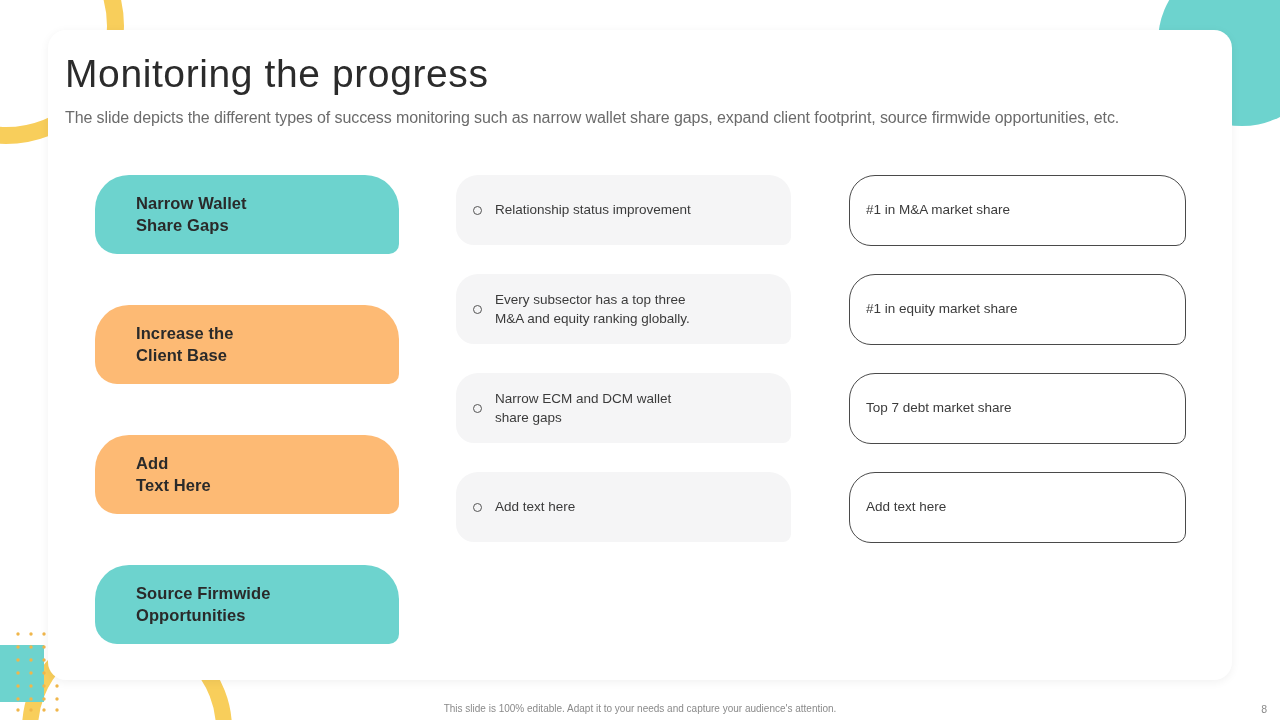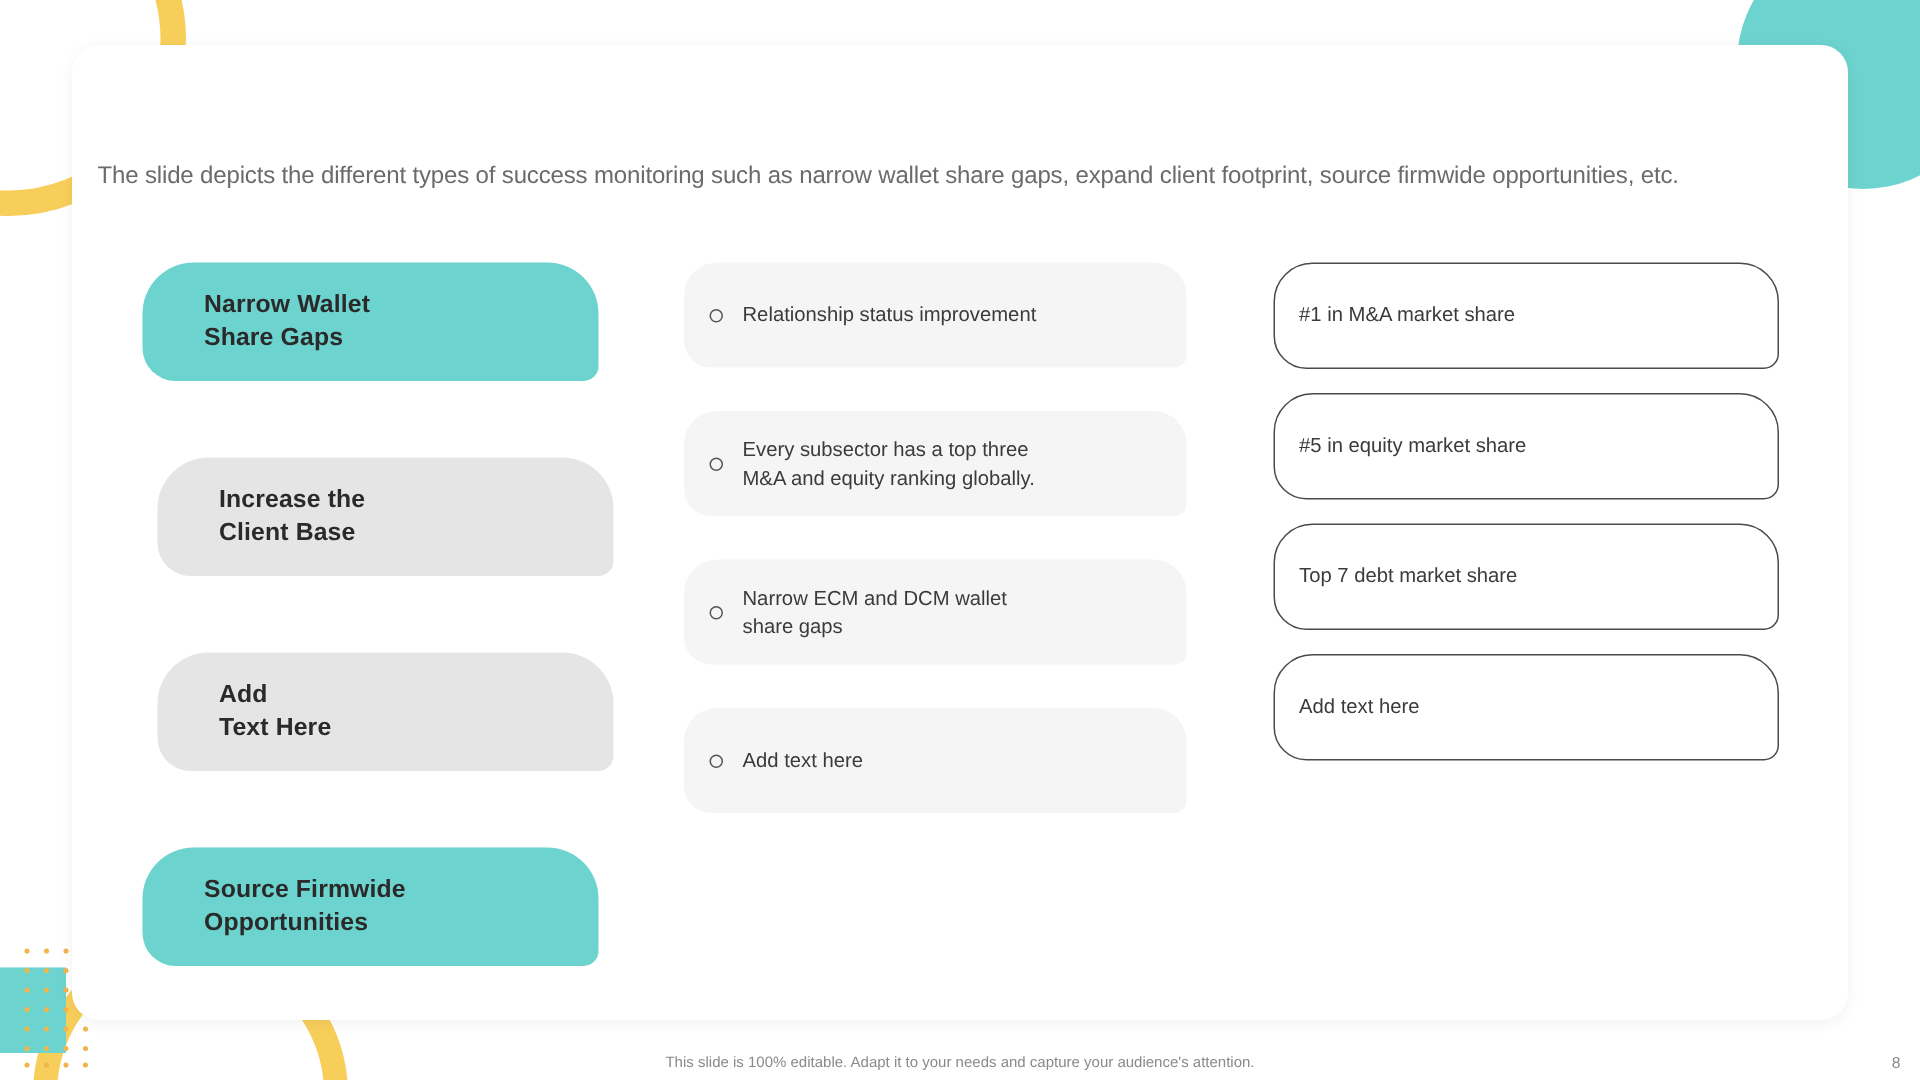--- a/index.html
+++ b/index.html
@@ -142,21 +142,21 @@
     height: 79px;
     margin-bottom: 51px;
     border-radius: 34px 34px 10px 22px;
     display: flex;
     align-items: center;
     box-sizing: border-box;
     padding-left: 41px;
   }
   .pill:last-child { margin-bottom: 0; }
   .pill-teal   { background: #6DD3CE; }
-  .pill-yellow { background: #e5e5e5; margin-left: 10px; }
+  .pill-yellow { background: #fdba74; }
 
   .pill-label {
     font-size: 16.5px;
     font-weight: bold;
     color: #2a2a2a;
     line-height: 1.32;
     letter-spacing: 0.1px;
     white-space: pre-line;
   }
 
@@ -189,21 +189,21 @@
     color: #3b3b3b;
     line-height: 1.42;
     white-space: pre-line;
   }
 
   
   .obox {
     position: relative;
     width: 337px;
     height: 71px;
-    margin-bottom: 16px;
+    margin-bottom: 28px;
     border-radius: 26px 26px 10px 22px;
     border: 1px solid #4a4a4a;
     background: #ffffff;
     display: flex;
     align-items: center;
     box-sizing: border-box;
     padding-left: 16px;
   }
   .obox:last-child { margin-bottom: 0; }
   .obox-text {
@@ -269,20 +269,21 @@
       <circle cx="3" cy="79" r="1.7"></circle>
         <circle cx="16" cy="79" r="1.7"></circle>
         <circle cx="29" cy="79" r="1.7"></circle>
         <circle cx="42" cy="79" r="1.7"></circle>
     </g>
   </svg>
 </div>
 
 <div class="slide-card">
 
+  <div class="page-title">Monitoring the progress</div>
   <div class="page-subtitle">The slide depicts the different types of success monitoring such as narrow wallet share gaps, expand client footprint, source firmwide opportunities, etc.</div>
 
   <div class="col-left">
     <div class="pill pill-teal">
       <span class="pill-label">Narrow Wallet
 Share Gaps</span>
     </div>
     <div class="pill pill-yellow">
       <span class="pill-label">Increase the
 Client Base</span>
@@ -316,21 +317,21 @@
       <span class="bullet-ring"></span>
       <span class="gpanel-text">Add text here</span>
     </div>
   </div>
 
   <div class="col-right">
     <div class="obox">
       <span class="obox-text">#1 in M&amp;A market share</span>
     </div>
     <div class="obox">
-      <span class="obox-text">#5 in equity market share</span>
+      <span class="obox-text">#1 in equity market share</span>
     </div>
     <div class="obox">
       <span class="obox-text">Top 7 debt market share</span>
     </div>
     <div class="obox">
       <span class="obox-text">Add text here</span>
     </div>
   </div>
 
 </div>

